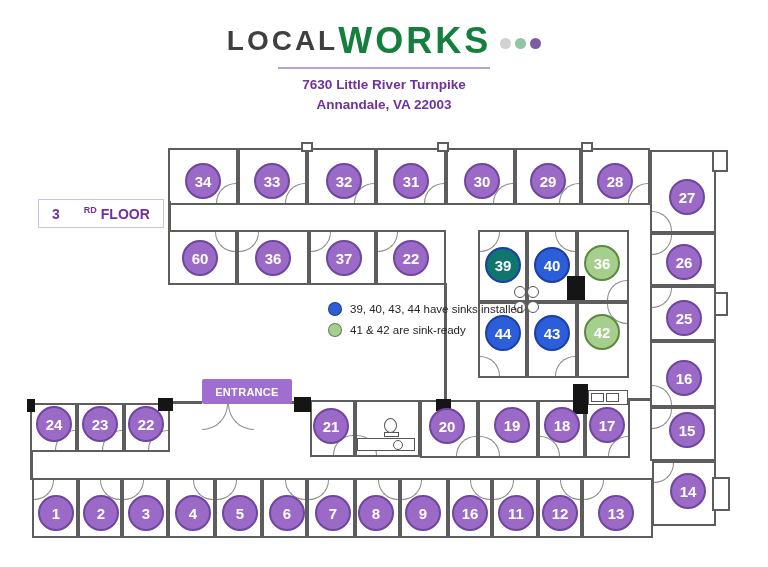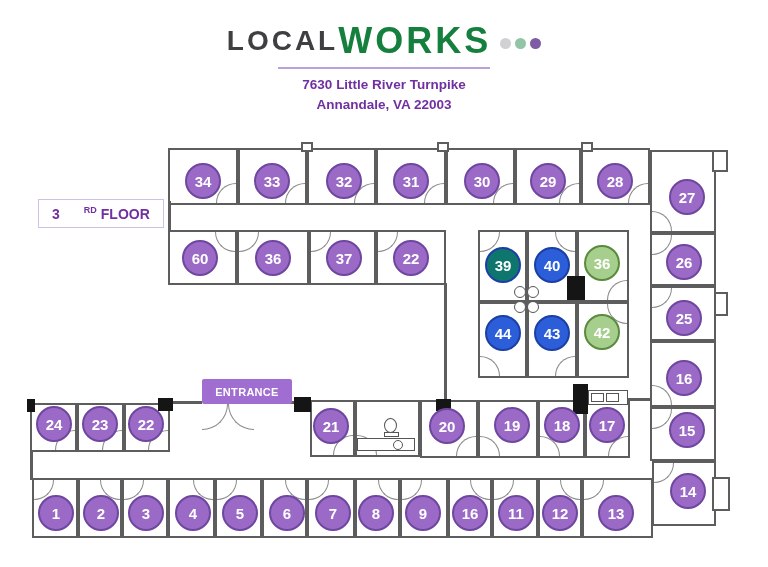--- a/index.html
+++ b/index.html
@@ -275,16 +275,26 @@
       <div class="circle" style="left: 287px; top: 513px; background: rgb(154, 106, 198); border-color: rgb(111, 70, 160);">6</div>
       <div class="circle" style="left: 333px; top: 513px; background: rgb(154, 106, 198); border-color: rgb(111, 70, 160);">7</div>
       <div class="circle" style="left: 376px; top: 513px; background: rgb(154, 106, 198); border-color: rgb(111, 70, 160);">8</div>
       <div class="circle" style="left: 423px; top: 513px; background: rgb(154, 106, 198); border-color: rgb(111, 70, 160);">9</div>
       <div class="circle" style="left: 470px; top: 513px; background: rgb(154, 106, 198); border-color: rgb(111, 70, 160);">16</div>
       <div class="circle" style="left: 516px; top: 513px; background: rgb(154, 106, 198); border-color: rgb(111, 70, 160);">11</div>
       <div class="circle" style="left: 560px; top: 513px; background: rgb(154, 106, 198); border-color: rgb(111, 70, 160);">12</div>
       <div class="circle" style="left: 616px; top: 513px; background: rgb(154, 106, 198); border-color: rgb(111, 70, 160);">13</div>
     </div>
 
+  <div class="legend">
+    <div class="legend-row">
+      <span class="legend-dot" style="background: rgb(43, 94, 216);"></span>
+      <span class="legend-text">39, 40, 43, 44 have sinks installed</span>
+    </div>
+    <div class="legend-row">
+      <span class="legend-dot" style="background: rgb(166, 207, 141);"></span>
+      <span class="legend-text">41 &amp; 42 are sink-ready</span>
+    </div>
+  </div>
 
   <div class="entrance">ENTRANCE</div>
 
 </div>
 
 </body></html>

